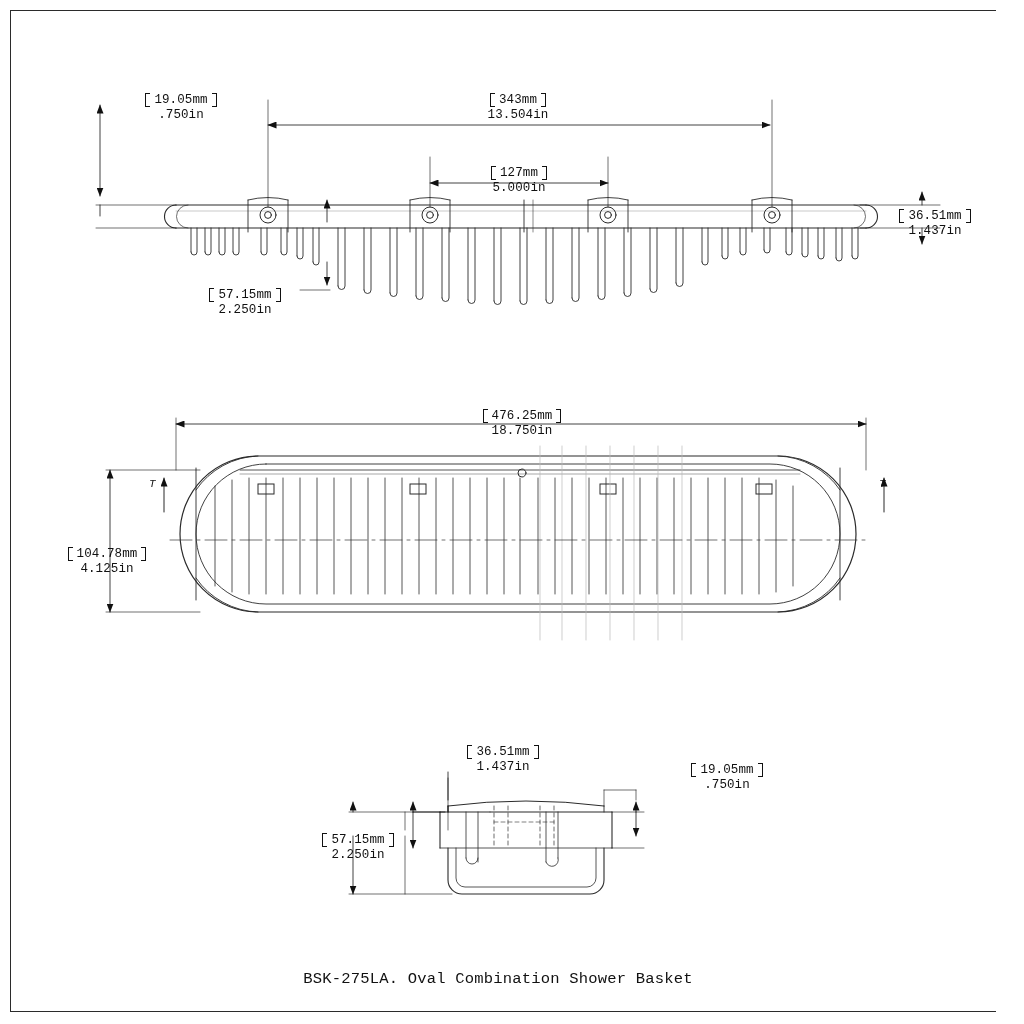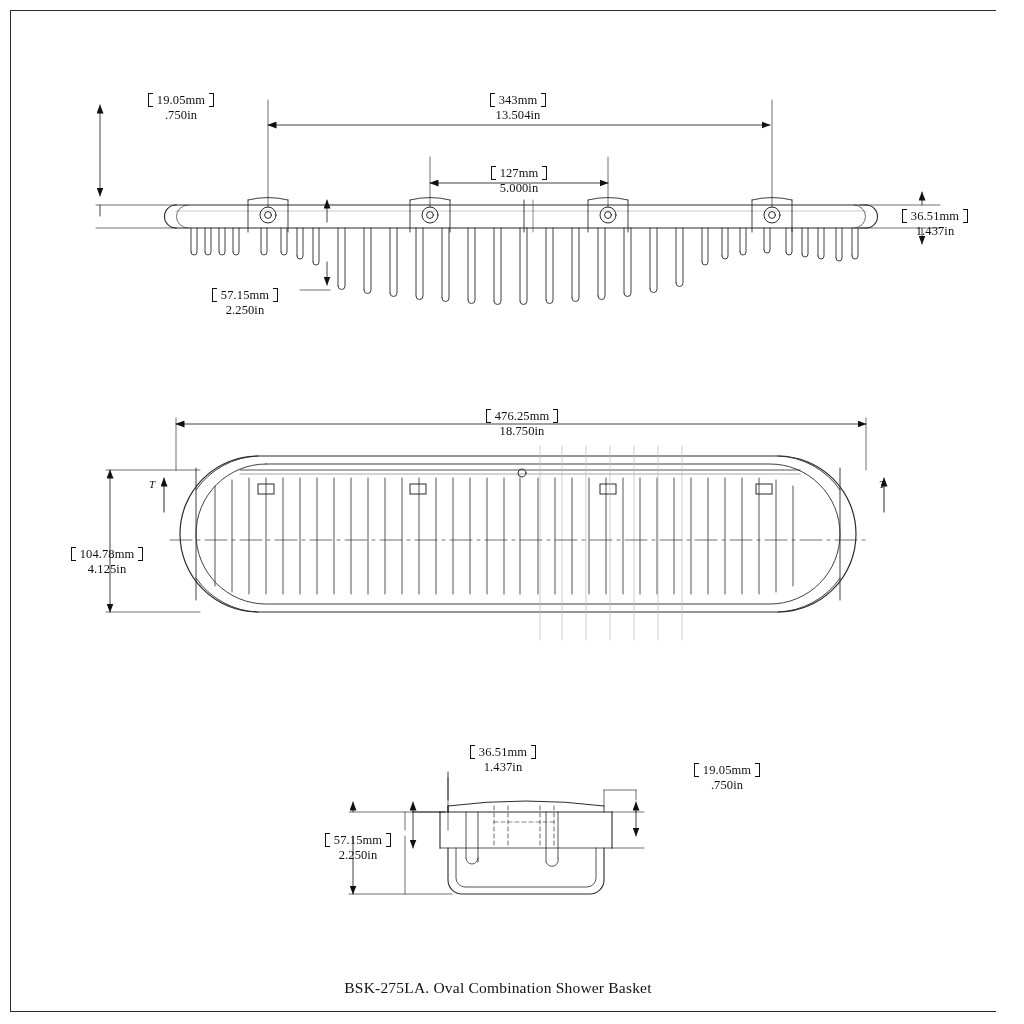--- a/index.html
+++ b/index.html
@@ -5,21 +5,21 @@
   html, body {
     margin: 0;
     padding: 0;
     background: #ffffff;
   }
   #page {
     position: relative;
     width: 996px;
     height: 1024px;
     background: #ffffff;
-    font-family: Liberation Serif, serif;
+    font-family: Liberation Mono, monospace;
     color: #1a1a1a;
     overflow: hidden;
   }
   .frame {
     position: absolute;
     left: 10px;
     top: 10px;
     width: 1002px;
     height: 1002px;
     border: 1px solid #2b2b2b;
@@ -397,14 +397,14 @@
   <div class="dimlabel" style="left:672px; top:763px; width:110px;">
     <span class="mmwrap"><span class="brk-l"></span><span class="mm">19.05mm</span><span class="brk-r"></span></span>
     <span class="inch">.750in</span>
   </div>
 
   <div class="dimlabel" style="left:303px; top:833px; width:110px;">
     <span class="mmwrap"><span class="brk-l"></span><span class="mm">57.15mm</span><span class="brk-r"></span></span>
     <span class="inch">2.250in</span>
   </div>
 
-  <div class="caption" style="top:970px;margin-top:9px;">BSK-275LA. Oval Combination Shower Basket</div>
+  <div class="caption" style="top:970px;">BSK-275LA. Oval Combination Shower Basket</div>
 </div>
 
 </body></html>

